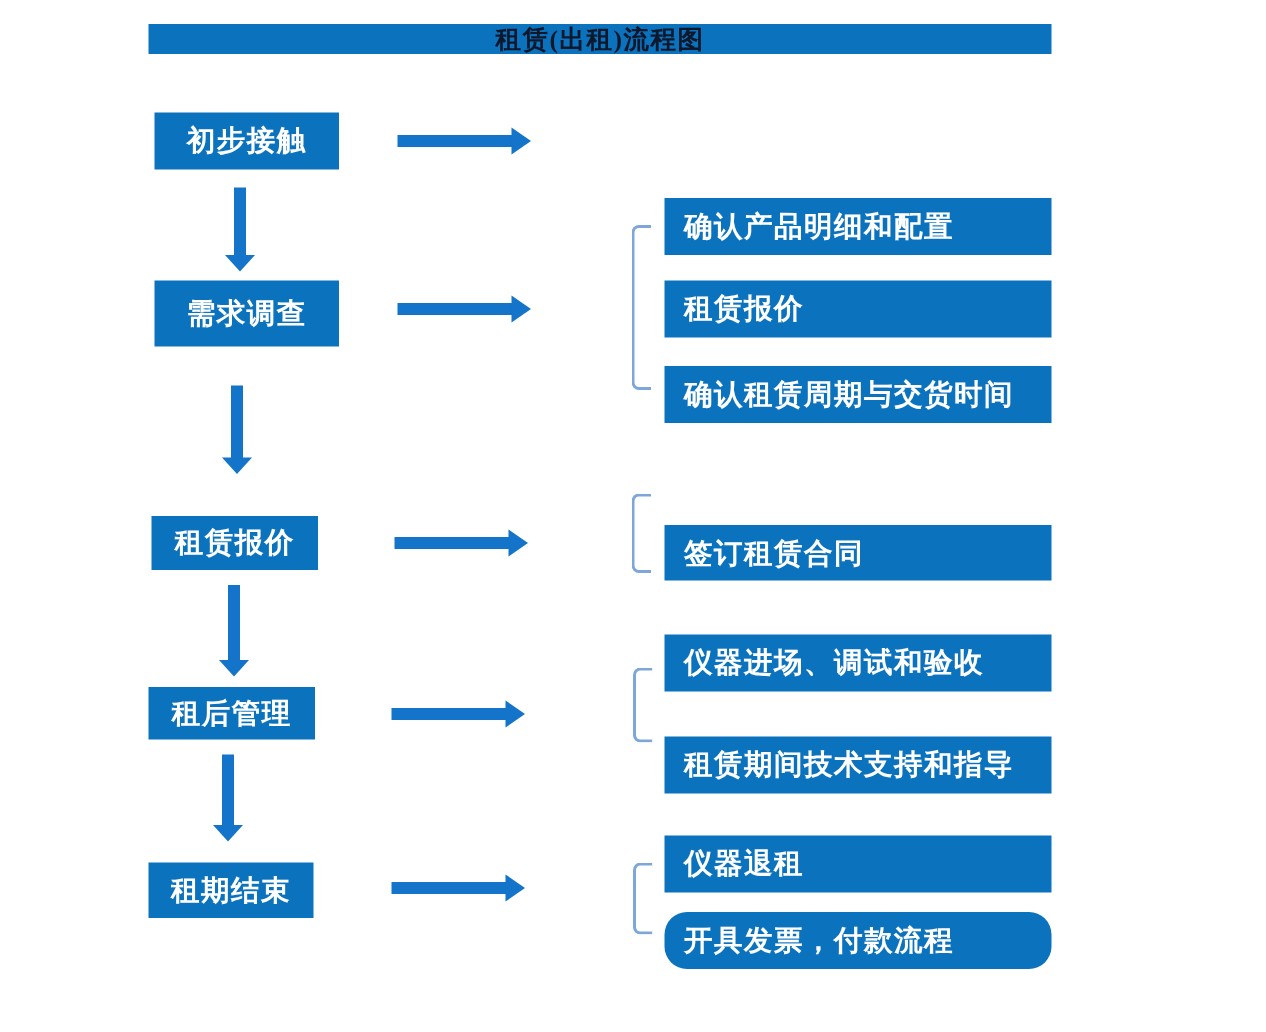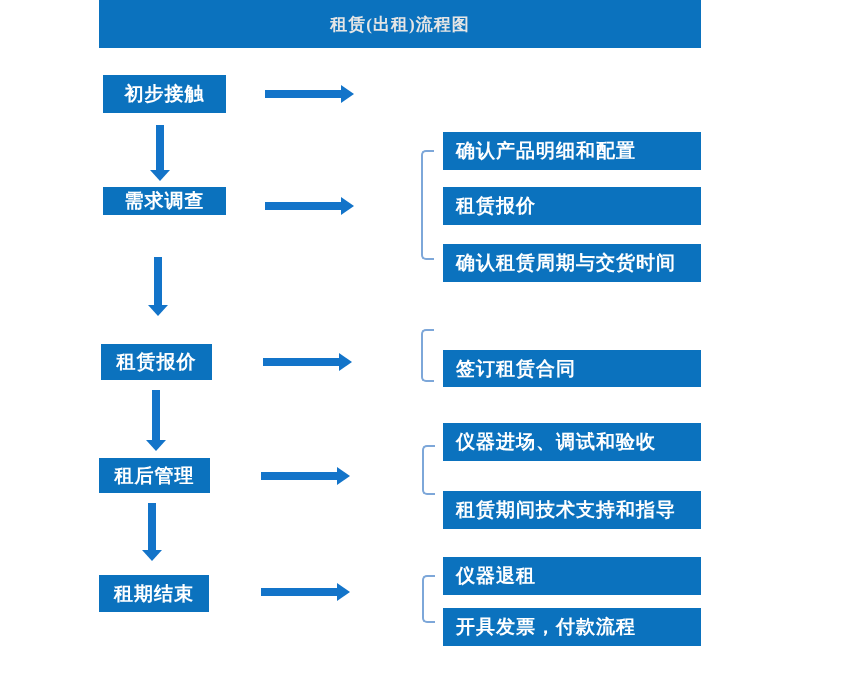--- a/index.html
+++ b/index.html
@@ -6,23 +6,23 @@
   .canvas {
     position: relative;
     width: 844px;
     height: 688px;
     background: #ffffff;
     font-family: "Liberation Serif", serif;
     overflow: hidden;
   }
   .title-bar {
     position: absolute;
-    left: 99px; top: 0; width: 602px; height: 48px;
+    left: 99px; top: 16px; width: 602px; height: 20px;
     background: var(--primary);
-    color: #e5e5e5;
+    color: #0f172a;
     font-weight: bold;
     font-size: 17px;
     letter-spacing: 1px;
     display: flex; align-items: center; justify-content: center;
   }
   .node {
     position: absolute;
     background: var(--primary);
     color: #ffffff;
     font-weight: bold;
@@ -57,21 +57,21 @@
   }
 </style>
 </head>
 <body>
 
 <div class="canvas">
 
   <div class="title-bar">租赁(出租)流程图</div>
 
   <div class="node left-node" style="left:103px; top:75px;  width:123px; height:38px;">初步接触</div>
-  <div class="node left-node" style="left:103px; top:187px; width:123px; height:28px;">需求调查</div>
+  <div class="node left-node" style="left:103px; top:187px; width:123px; height:44px;">需求调查</div>
   <div class="node left-node" style="left:101px; top:344px; width:111px; height:36px;">租赁报价</div>
   <div class="node left-node" style="left:99px;  top:458px; width:111px; height:35px;">租后管理</div>
   <div class="node left-node" style="left:99px;  top:575px; width:110px; height:37px;">租期结束</div>
 
   <div class="varrow" style="left:150px; top:125px; height:56px;">
       <i class="shaft"></i>
       <i class="head"></i>
     </div>
   <div class="varrow" style="left:148px; top:257px; height:59px;">
       <i class="shaft"></i>
@@ -112,15 +112,15 @@
   <div class="bracket" style="left:422px; top:445px; height:50px;"></div>
   <div class="bracket" style="left:422px; top:575px; height:48px;"></div>
 
   <div class="node right-node" style="left:443px; top:132px; width:258px; height:38px;">确认产品明细和配置</div>
   <div class="node right-node" style="left:443px; top:187px; width:258px; height:38px;">租赁报价</div>
   <div class="node right-node" style="left:443px; top:244px; width:258px; height:38px;">确认租赁周期与交货时间</div>
   <div class="node right-node" style="left:443px; top:312px; width:258px; height:37px;margin-top:38px;">签订租赁合同</div>
   <div class="node right-node" style="left:443px; top:423px; width:258px; height:38px;">仪器进场、调试和验收</div>
   <div class="node right-node" style="left:443px; top:491px; width:258px; height:38px;">租赁期间技术支持和指导</div>
   <div class="node right-node" style="left:443px; top:557px; width:258px; height:38px;">仪器退租</div>
-  <div class="node right-node" style="left:443px; top:608px; width:258px; height:38px;">开具发票，付款流程</div>
+  <div class="node right-node" style="left:443px; top:608px; width:258px; height:38px;border-radius:15px;">开具发票，付款流程</div>
 
 </div>
 
 </body></html>

